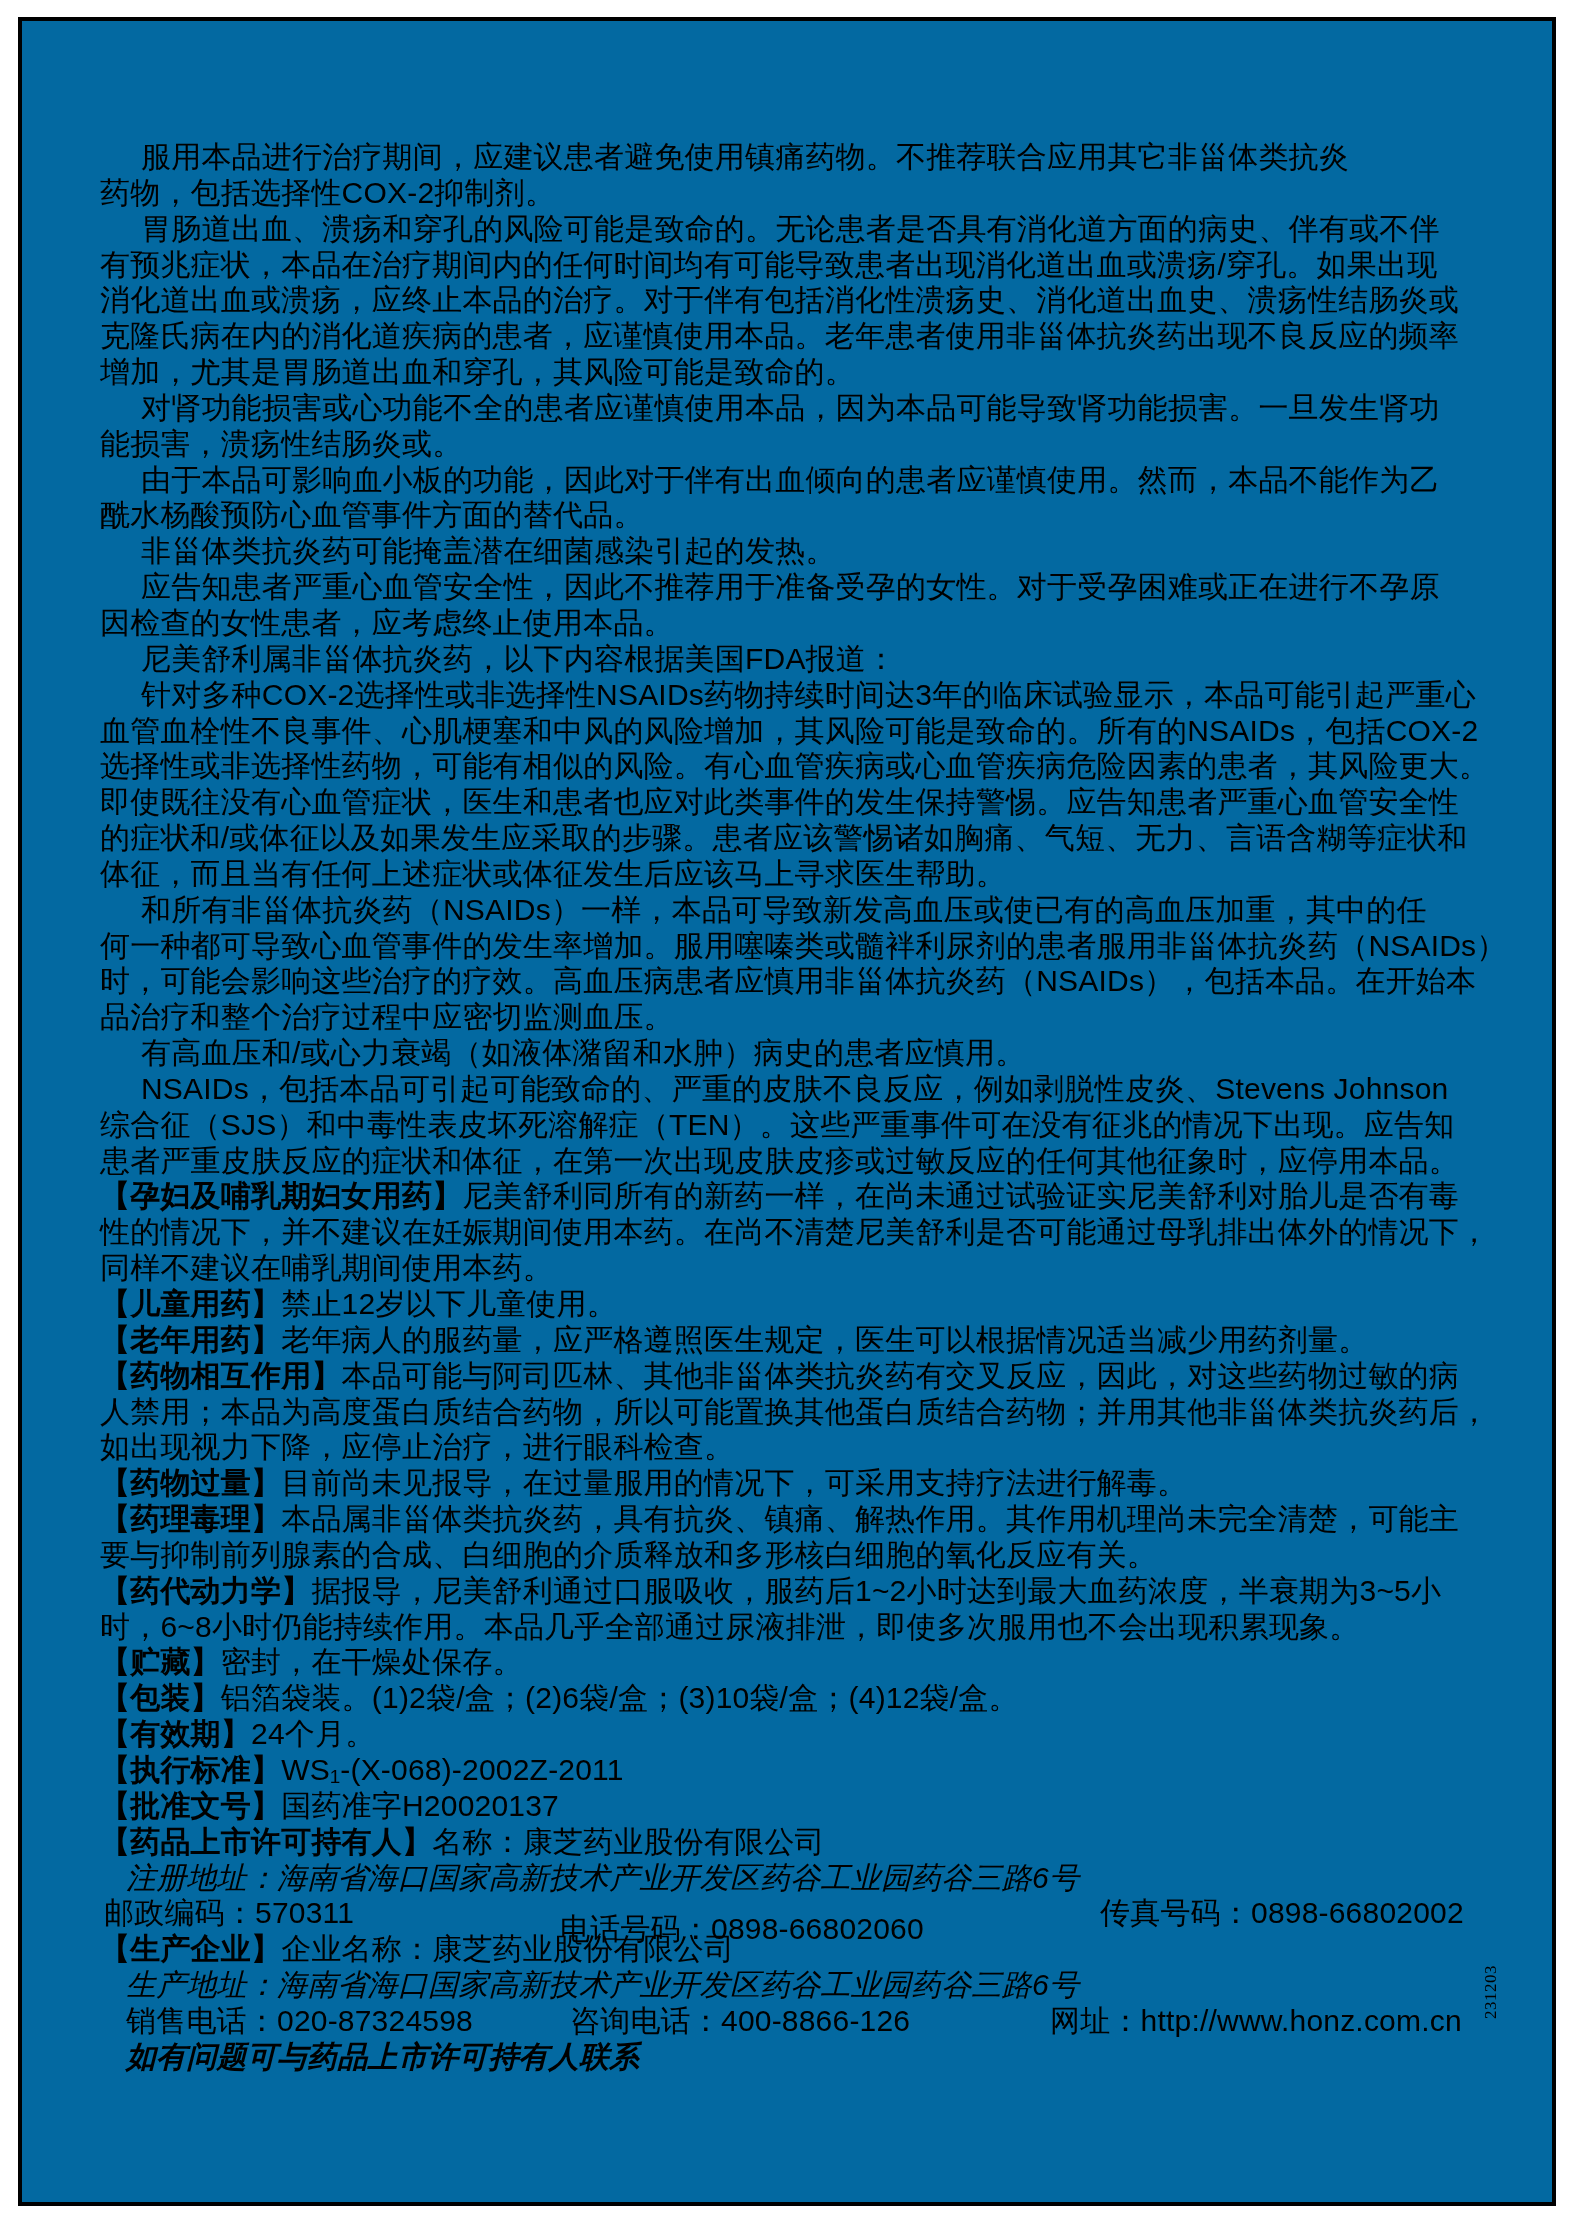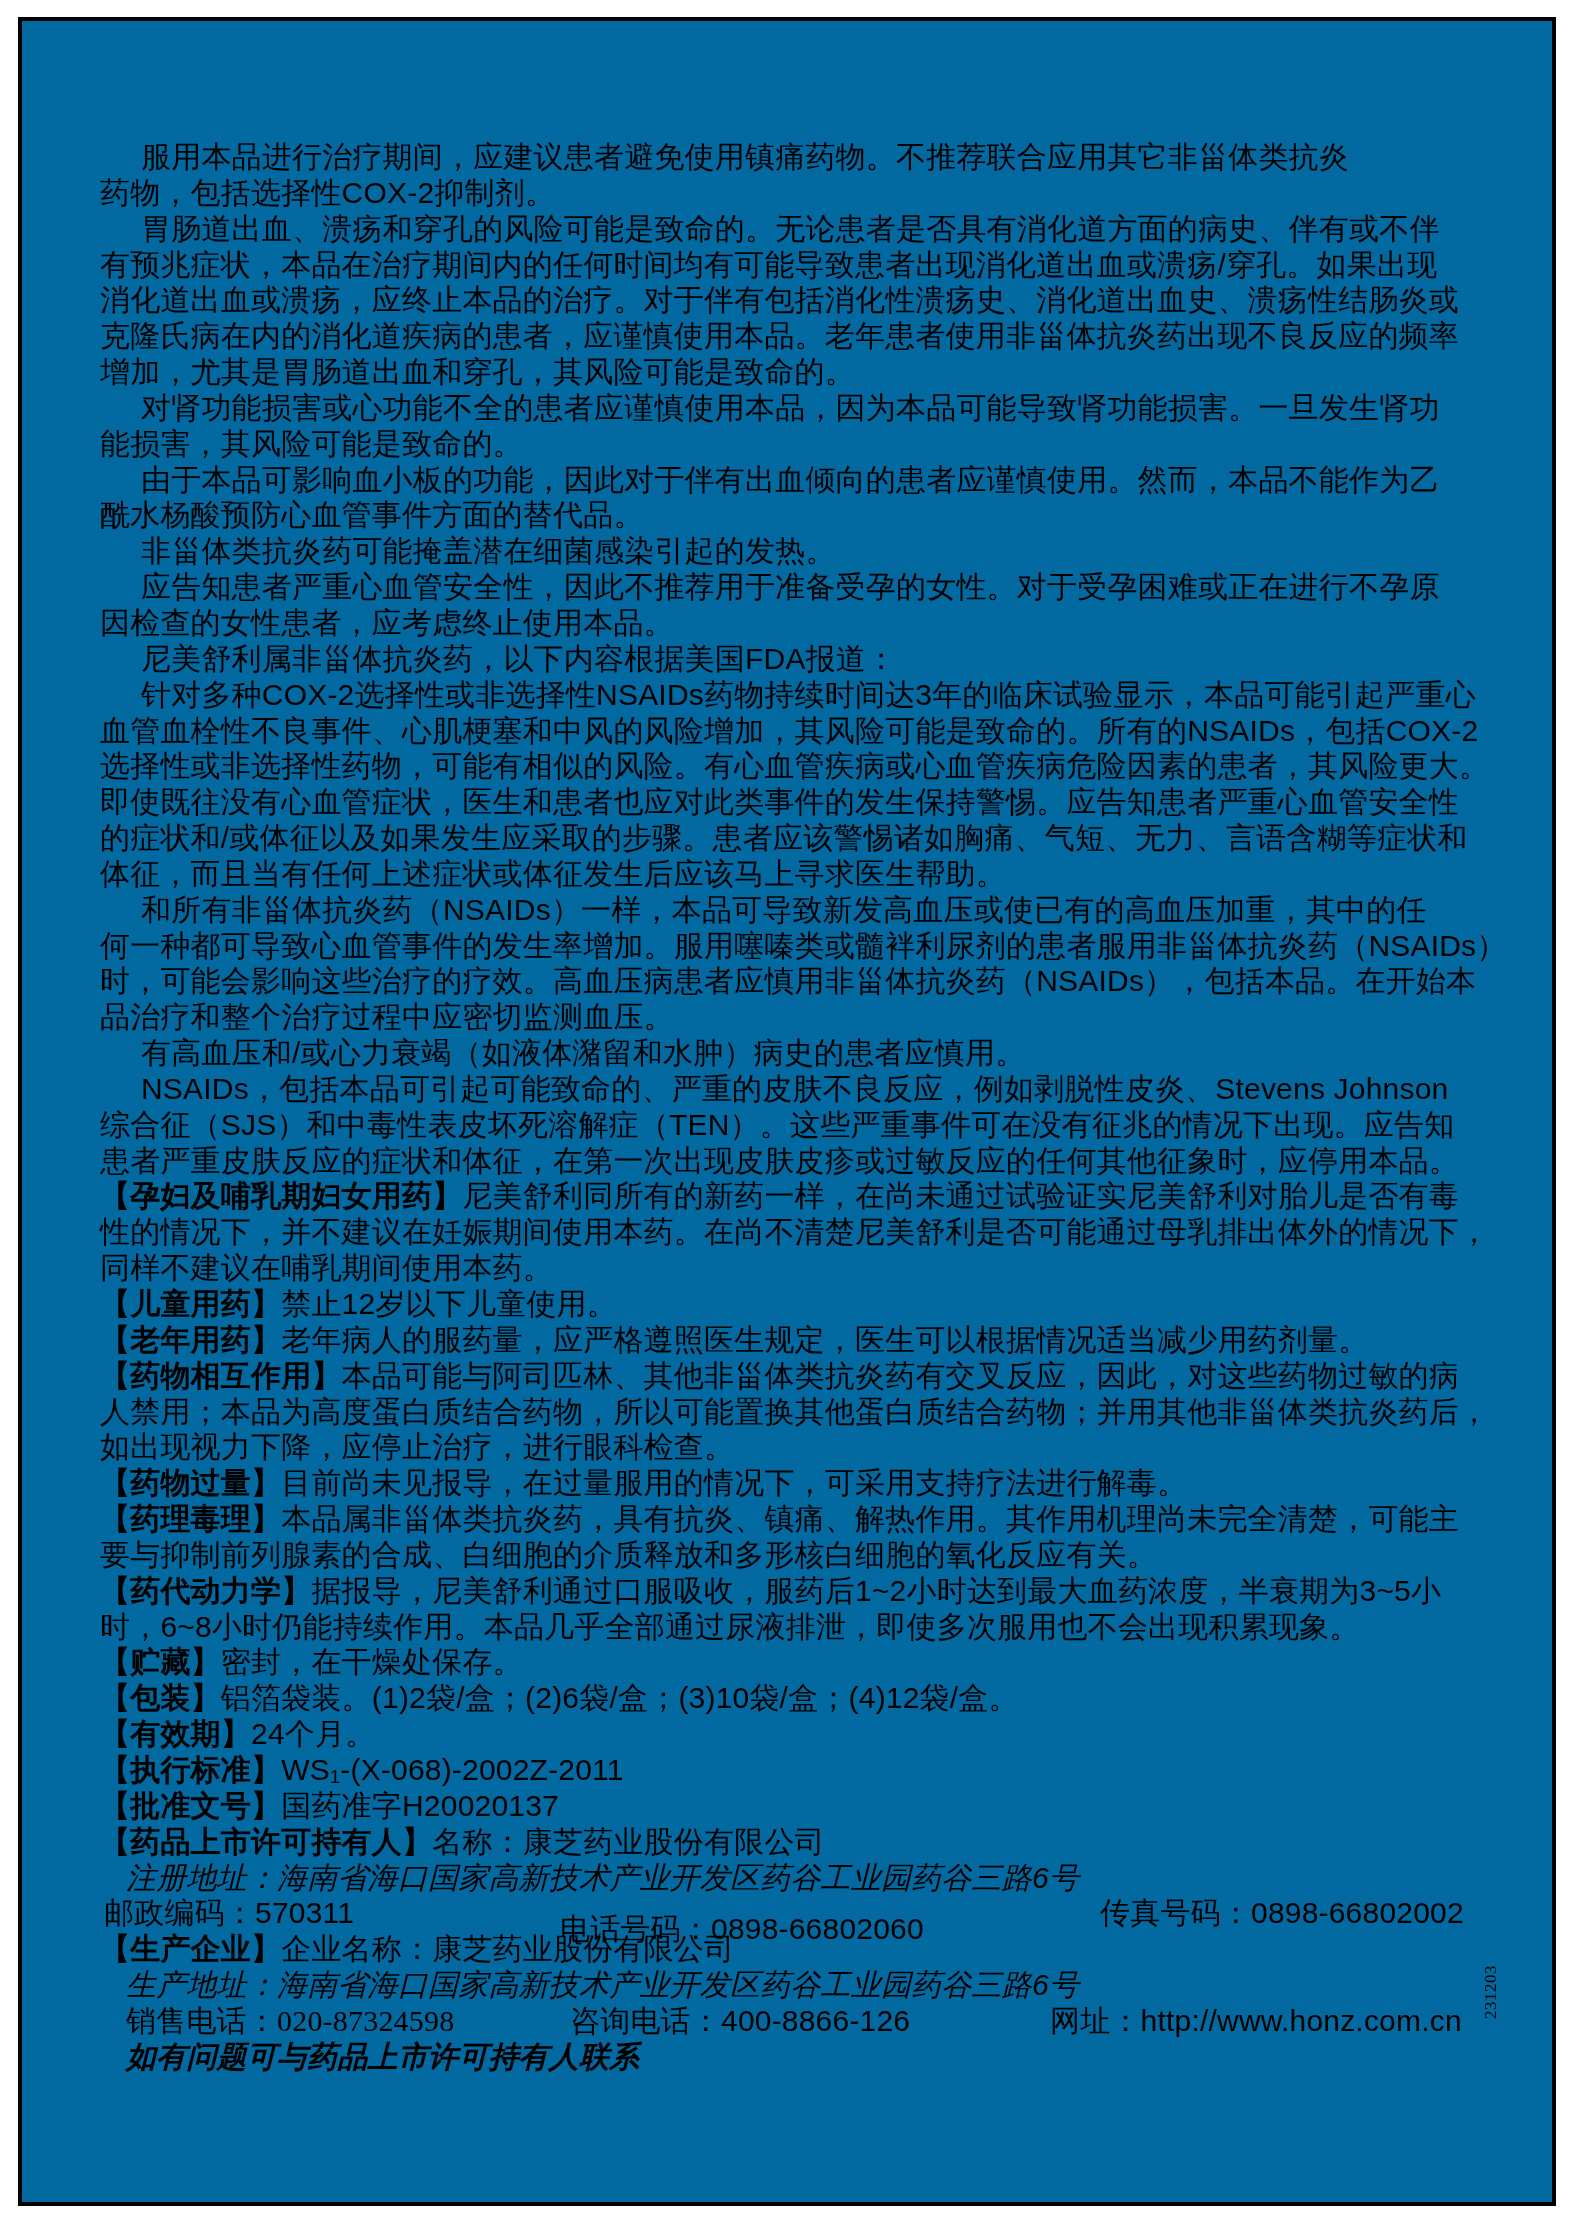--- a/index.html
+++ b/index.html
@@ -40,21 +40,21 @@
   }
   .line.indent { padding-left: 41px; }
   .line.sub { padding-left: 26px; font-style: italic; }
   .line.bold { font-weight: bold; }
   .head { font-weight: bold; }
   .cols { position: relative; }
   .cols .c { position: absolute; top: 0; }
   .cols-a .c0 { left: 4px; }
   .cols-a .c1 { left: 460px; margin-top: 16px; }
   .cols-a .c2 { left: 1000px; }
-  .cols-b .c0 { left: 26px; font-family: Liberation Serif, serif; }
+  .cols-b .c0 { left: 26px; }
   .cols-b .c1 { left: 470px; }
   .cols-b .c2 { left: 950px; }
   .side-code {
     position: absolute;
     left: 1437px;
     top: 1962px;
     width: 62px;
     height: 18px;
     text-align: center;
     font-size: 17px;
@@ -69,21 +69,21 @@
 <div class="page">
   <div class="text-block">
       <div class="line indent"><span class="txt">服用本品进行治疗期间，应建议患者避免使用镇痛药物。不推荐联合应用其它非甾体类抗炎</span></div>
       <div class="line"><span class="txt">药物，包括选择性COX-2抑制剂。</span></div>
       <div class="line indent"><span class="txt">胃肠道出血、溃疡和穿孔的风险可能是致命的。无论患者是否具有消化道方面的病史、伴有或不伴</span></div>
       <div class="line"><span class="txt">有预兆症状，本品在治疗期间内的任何时间均有可能导致患者出现消化道出血或溃疡/穿孔。如果出现</span></div>
       <div class="line"><span class="txt">消化道出血或溃疡，应终止本品的治疗。对于伴有包括消化性溃疡史、消化道出血史、溃疡性结肠炎或</span></div>
       <div class="line"><span class="txt">克隆氏病在内的消化道疾病的患者，应谨慎使用本品。老年患者使用非甾体抗炎药出现不良反应的频率</span></div>
       <div class="line"><span class="txt">增加，尤其是胃肠道出血和穿孔，其风险可能是致命的。</span></div>
       <div class="line indent"><span class="txt">对肾功能损害或心功能不全的患者应谨慎使用本品，因为本品可能导致肾功能损害。一旦发生肾功</span></div>
-      <div class="line"><span class="txt">能损害，其风险可能是致命的。</span></div>
+      <div class="line"><span class="txt">能损害，溃疡性结肠炎或。</span></div>
       <div class="line indent"><span class="txt">由于本品可影响血小板的功能，因此对于伴有出血倾向的患者应谨慎使用。然而，本品不能作为乙</span></div>
       <div class="line"><span class="txt">酰水杨酸预防心血管事件方面的替代品。</span></div>
       <div class="line indent"><span class="txt">非甾体类抗炎药可能掩盖潜在细菌感染引起的发热。</span></div>
       <div class="line indent"><span class="txt">应告知患者严重心血管安全性，因此不推荐用于准备受孕的女性。对于受孕困难或正在进行不孕原</span></div>
       <div class="line"><span class="txt">因检查的女性患者，应考虑终止使用本品。</span></div>
       <div class="line indent"><span class="txt">尼美舒利属非甾体抗炎药，以下内容根据美国FDA报道：</span></div>
       <div class="line indent"><span class="txt">针对多种COX-2选择性或非选择性NSAIDs药物持续时间达3年的临床试验显示，本品可能引起严重心</span></div>
       <div class="line"><span class="txt">血管血栓性不良事件、心肌梗塞和中风的风险增加，其风险可能是致命的。所有的NSAIDs，包括COX-2</span></div>
       <div class="line"><span class="txt">选择性或非选择性药物，可能有相似的风险。有心血管疾病或心血管疾病危险因素的患者，其风险更大。</span></div>
       <div class="line"><span class="txt">即使既往没有心血管症状，医生和患者也应对此类事件的发生保持警惕。应告知患者严重心血管安全性</span></div>

